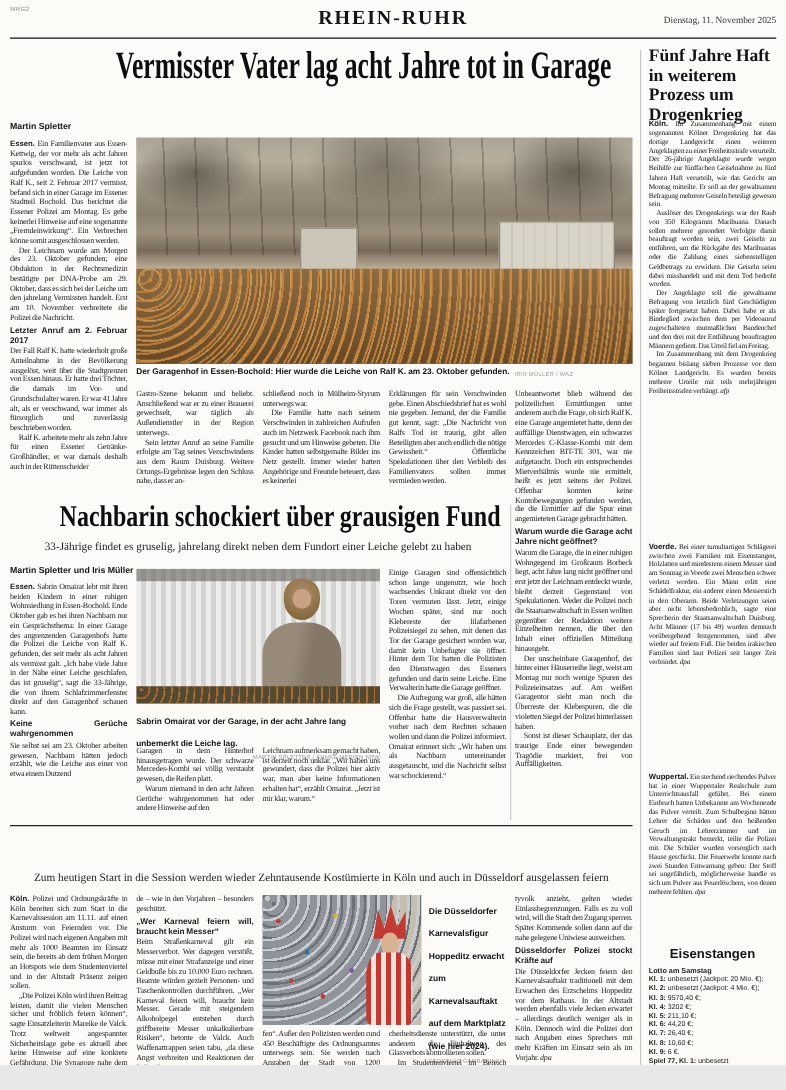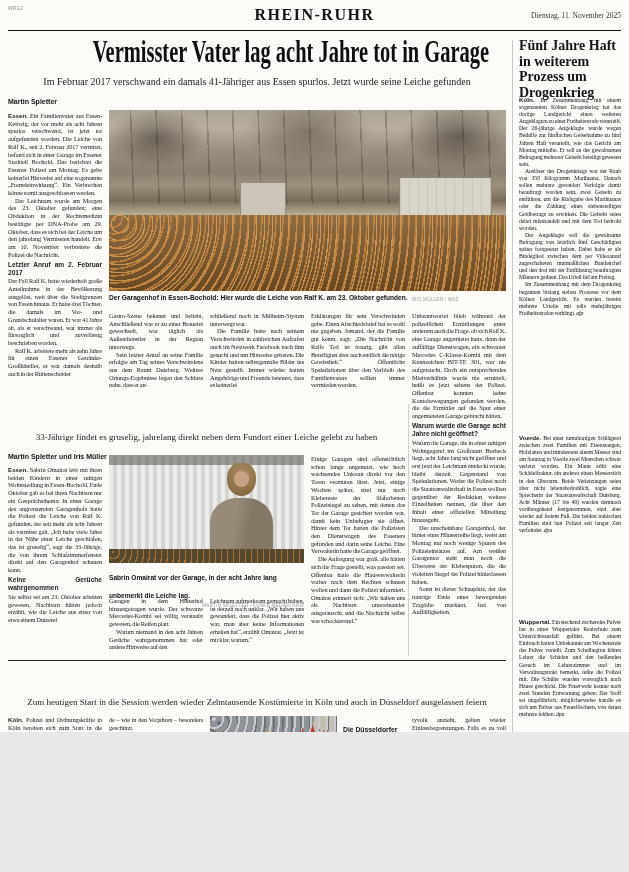--- a/index.html
+++ b/index.html
@@ -1,16 +1,16 @@
 <!DOCTYPE html>
 <html><head>
 <meta charset="utf-8">
 <style>
   html,body{margin:0;padding:0;background:#e8e8e8;}
-  .page{position:relative;width:629px;height:732px;margin:0 auto;background:#fcfbf8;color:#151515;
+  .page{position:relative;width:629px;height:852px;margin:0 auto;background:#fcfbf8;color:#151515;
         font-family:"Liberation Serif",serif;overflow:hidden;}
   .abs{position:absolute;}
 
   
   .plate{left:8px;top:6px;font:4.8px "Liberation Sans",sans-serif;color:#8a8a8a;letter-spacing:.3px;}
   .section-title{left:0;top:7px;width:629px;text-align:center;
         font:700 16px/1 "Liberation Serif",serif;letter-spacing:1.5px;}
   .page-date{right:8px;top:11px;font:7.5px "Liberation Serif",serif;color:#333;}
   .header-rule{left:8px;top:30px;width:613px;border-top:1.4px solid #111;}
 
@@ -152,21 +152,20 @@
 <div class="page">
 
   <div class="abs plate">WRG2</div>
   <div class="abs section-title">RHEIN-RUHR</div>
   <div class="abs page-date">Dienstag, 11. November 2025</div>
   <div class="abs header-rule"></div>
 
   <div class="abs hl a1-title">
     <span class="hc">Vermisster Vater lag acht Jahre tot in Garage</span>
   </div>
-  <div class="abs subtitle a1-sub">Im Februar 2017 verschwand ein damals 41-Jähriger aus Essen spurlos. Jetzt wurde seine Leiche gefunden</div>
   <div class="abs byline a1-byline">Martin Spletter</div>
 
   <div class="abs col a1-col1">
     <p><b class="lead">Essen.</b> <span>Ein Familienvater aus Essen-Kettwig, der vor mehr als acht Jahren spurlos verschwand, ist jetzt tot aufgefunden worden. Die Leiche von Ralf K., seit 2. Februar 2017 vermisst, befand sich in einer Garage im Essener Stadtteil Bochold. Das berichtet die Essener Polizei am Montag. Es gebe keinerlei Hinweise auf eine sogenannte „Fremdeinwirkung“. Ein Verbrechen könne somit ausgeschlossen werden.</span></p>
     <p>Der Leichnam wurde am Morgen des 23. Oktober gefunden; eine Obduktion in der Rechtsmedizin bestätigte per DNA-Probe am 29. Oktober, dass es sich bei der Leiche um den jahrelang Vermissten handelt. Erst am 10. November verbreitete die Polizei die Nachricht.</p>
     <div class="inhead">Letzter Anruf am 2. Februar 2017</div>
     <p>Der Fall Ralf K. hatte wiederholt große Anteilnahme in der Bevölkerung ausgelöst, weit über die Stadtgrenzen von Essen hinaus. Er hatte drei Töchter, die damals im Vor- und Grundschulalter waren. Er war 41 Jahre alt, als er verschwand, war immer als fürsorglich und zuverlässig beschrieben worden.</p>
     <p>Ralf K. arbeitete mehr als zehn Jahre für einen Essener Getränke-Großhändler, er war damals deshalb auch in der Rüttenscheider</p>
   </div>
 
@@ -194,20 +193,23 @@
   </div>
   <div class="abs col a1-col5">
     <p>Unbeantwortet blieb während der polizeilichen Ermittlungen unter anderem auch die Frage, ob sich Ralf K. eine Garage angemietet hatte, denn der auffällige Dienstwagen, ein schwarzer Mercedes C-Klasse-Kombi mit dem Kennzeichen BIT-TE 301, war nie aufgetaucht. Doch ein entsprechendes Mietverhältnis wurde nie ermittelt, heißt es jetzt seitens der Polizei. Offenbar konnten keine Kontobewegungen gefunden werden, die die Ermittler auf die Spur einer angemieteten Garage gebracht hätten.</p>
     <div class="inhead">Warum wurde die Garage acht Jahre nicht geöffnet?</div>
     <p>Warum die Garage, die in einer ruhigen Wohngegend im Großraum Borbeck liegt, acht Jahre lang nicht geöffnet und erst jetzt der Leichnam entdeckt wurde, bleibt derzeit Gegenstand von Spekulationen. Weder die Polizei noch die Staatsanwaltschaft in Essen wollten gegenüber der Redaktion weitere Einzelheiten nennen, die über den Inhalt einer offiziellen Mitteilung hinausgeht.</p>
     <p>Der unscheinbare Garagenhof, der hinter einer Häuserreihe liegt, weist am Montag nur noch wenige Spuren des Polizeieinsatzes auf. Am weißen Garagentor sieht man noch die Überreste der Klebespuren, die die violetten Siegel der Polizei hinterlassen haben.</p>
     <p>Sonst ist dieser Schauplatz, der das traurige Ende einer bewegenden Tragödie markiert, frei von Auffälligkeiten.</p>
   </div>
 
   <div class="abs vrule-a2"></div>
+  <div class="abs hl a2-title">
+    <span class="hc">Nachbarin schockiert über grausigen Fund</span>
+  </div>
   <div class="abs subtitle a2-sub">33-Jährige findet es gruselig, jahrelang direkt neben dem Fundort einer Leiche gelebt zu haben</div>
   <div class="abs byline a2-byline">Martin Spletter und Iris Müller</div>
 
   <div class="abs col a2-col1">
     <p><b class="lead">Essen.</b> <span>Sabrin Omairat lebt mit ihren beiden Kindern in einer ruhigen Wohnsiedlung in Essen-Bochold. Ende Oktober gab es bei ihren Nachbarn nur ein Gesprächsthema: In einer Garage des angrenzenden Garagenhofs hatte die Polizei die Leiche von Ralf K. gefunden, der seit mehr als acht Jahren als vermisst galt. „Ich habe viele Jahre in der Nähe einer Leiche geschlafen, das ist gruselig“, sagt die 33-Jährige, die von ihrem Schlafzimmerfenster direkt auf den Garagenhof schauen kann.</span></p>
     <div class="inhead">Keine Gerüche wahrgenommen</div>
     <p>Sie selbst sei am 23. Oktober arbeiten gewesen, Nachbarn hätten jedoch erzählt, wie die Leiche aus einer von etwa einem Dutzend</p>
   </div>
 
   <div class="abs photo2">

